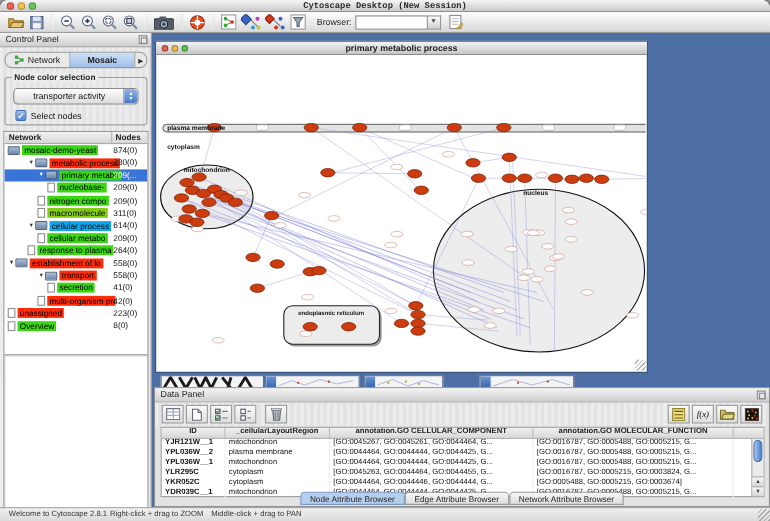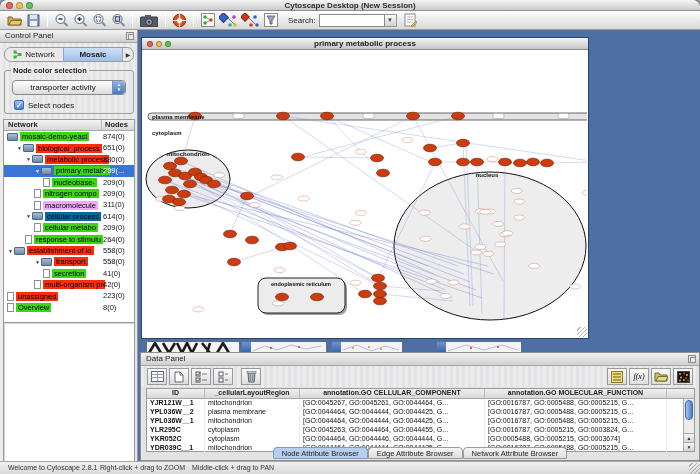--- a/index.html
+++ b/index.html
@@ -2,21 +2,21 @@
 <html><head>
 <meta charset="utf-8">
 <style>
   html,body{margin:0;padding:0;background:#9a9a9a;}
   *{box-sizing:border-box;}
   #app{position:relative;width:700px;height:474px;font-family:"Liberation Sans",sans-serif;
        background:#e6e6e6;overflow:hidden;outline:1px solid #6f6f6f;border-radius:7px 7px 0 0;}
   .tb-text{font-size:8px;color:#222;}
   
   #titlebar{position:absolute;left:0;top:0;width:700px;height:11px;
-    background:linear-gradient(#f5f5f5,#cbcbcb);border-bottom:1px solid #8f8f8f;border-radius:7px 7px 0 0;}
+    background:linear-gradient(#f5f5f5,#cbcbcb);border-bottom:1px solid #8f8f8f;border-radius:7px 7px 0 0;font-family:Liberation Mono, monospace;}
   .light{position:absolute;top:2px;width:7px;height:7px;border-radius:50%;border:1px solid rgba(0,0,0,.25);}
   #win-title{position:absolute;left:0;right:0;top:1px;text-align:center;font-size:8px;font-weight:bold;color:#2a2a2a;}
   
   #toolbar{position:absolute;left:0;top:11px;width:700px;height:19px;
     background:linear-gradient(#fefefe,#d8d8d8);border-bottom:1px solid #9c9c9c;
     display:flex;align-items:center;padding-left:5px;}
   .tbtn{width:19px;height:17px;display:flex;align-items:center;justify-content:center;flex:0 0 auto;}
   .tsep{width:1px;height:14px;background:#b3b3b3;border-right:1px solid #fff;margin:0 4px;flex:0 0 auto;}
   #search-input{width:66px;height:13px;border:1px solid #8a8a8a;background:#fff;font-size:8px;padding:0 2px;margin-left:3px;}
   #search-drop{width:12px;height:13px;border:1px solid #9a9a9a;border-left:none;background:linear-gradient(#fafafa,#d0d0d0);
@@ -213,21 +213,21 @@
           <circle cx="10" cy="12" r="1.8" fill="#d23a1a"></circle>
           <circle cx="16" cy="12" r="1.8" fill="#3a62c4"></circle>
         </svg>
       </div>
     <div class="tbtn">
         <svg width="14" height="14">
           <rect x="0.5" y="0.5" width="13" height="13" fill="#fff" stroke="#8a8a8a"></rect>
           <path d="M3,3 L11,3 L8,7.5 L8,11 L6,11 L6,7.5 Z" fill="#9aa7bb" stroke="#5a6a80"></path>
         </svg>
       </div>
-    <span class="tb-text" style="margin-left:8px">Search:</span>
+    <span class="tb-text" style="margin-left:8px">Browser:</span>
     <input id="search-input" value="" style="">
     <div id="search-drop">▼</div>
     <div class="tbtn" style="margin-left:4px">
         <svg width="13" height="14">
           <rect x="1" y="1" width="10" height="12" fill="#fdfdfd" stroke="#8a8a8a"></rect>
           <line x1="3" y1="4" x2="9" y2="4" stroke="#b8b8b8"></line>
           <line x1="3" y1="6.5" x2="9" y2="6.5" stroke="#b8b8b8"></line>
           <line x1="3" y1="9" x2="9" y2="9" stroke="#b8b8b8"></line>
           <path d="M7,13 L12,8 L13,9.5 L8.5,13.5 Z" fill="#e8c34a" stroke="#8a6b1f" stroke-width="0.6"></path>
         </svg>
@@ -273,26 +273,20 @@
       <div id="tree-head">
         <span class="c1">Network</span>
         <span class="c2">Nodes</span>
       </div>
       <div id="tree-rows">
           <div class="trow" style="padding-left: 3px;">
             <span class="fico folder-ico"></span>
             <span class="chip" style="background: rgb(59, 214, 17); max-width: 89px;">mosaic-demo-yeast</span>
             <span class="tcount">874(0)</span>
           </div>
-          <div class="trow" style="padding-left: 12px;">
-            <span class="tri">▼</span>
-            <span class="fico folder-ico"></span>
-            <span class="chip" style="background: rgb(251, 45, 10); max-width: 80px;">biological_process</span>
-            <span class="tcount">651(0)</span>
-          </div>
           <div class="trow" style="padding-left: 21px;">
             <span class="tri">▼</span>
             <span class="fico folder-ico"></span>
             <span class="chip" style="background: rgb(251, 45, 10); max-width: 71px;">metabolic process</span>
             <span class="tcount">280(0)</span>
           </div>
           <div class="trow sel" style="padding-left: 30px;">
             <span class="tri">▼</span>
             <span class="fico folder-ico"></span>
             <span class="chip" style="background: rgb(59, 214, 17); max-width: 62px;">primary metabo</span>
@@ -303,37 +297,37 @@
             <span class="chip" style="background: rgb(59, 214, 17); max-width: 53px;">nucleobase-</span>
             <span class="tcount">209(0)</span>
           </div>
           <div class="trow" style="padding-left: 30px;">
             <span class="fico file-ico"></span>
             <span class="chip" style="background: rgb(59, 214, 17); max-width: 62px;">nitrogen compo</span>
             <span class="tcount">209(0)</span>
           </div>
           <div class="trow" style="padding-left: 30px;">
             <span class="fico file-ico"></span>
-            <span class="chip" style="background: #f0abfc; max-width: 62px;">macromolecule</span>
+            <span class="chip" style="background: #84cc16; max-width: 62px;">macromolecule</span>
             <span class="tcount">311(0)</span>
           </div>
           <div class="trow" style="padding-left: 21px;">
             <span class="tri">▼</span>
             <span class="fico folder-ico"></span>
-            <span class="chip" style="background: #0369a1; max-width: 71px;">cellular process</span>
+            <span class="chip" style="background: #0ea5e9; max-width: 71px;">cellular process</span>
             <span class="tcount">614(0)</span>
           </div>
           <div class="trow" style="padding-left: 30px; text-align: right;">
             <span class="fico file-ico"></span>
             <span class="chip" style="background: rgb(59, 214, 17); max-width: 62px;">cellular metabo</span>
             <span class="tcount">209(0)</span>
           </div>
           <div class="trow" style="padding-left: 21px;">
             <span class="fico file-ico"></span>
-            <span class="chip" style="background: rgb(59, 214, 17); max-width: 71px;">response to stimulu</span>
+            <span class="chip" style="background: rgb(59, 214, 17); max-width: 71px;">response to plasma</span>
             <span class="tcount">264(0)</span>
           </div>
           <div class="trow" style="padding-left: 3px;">
             <span class="tri">▼</span>
             <span class="fico folder-ico"></span>
             <span class="chip" style="background: rgb(251, 45, 10); max-width: 71px;">establishment of lo</span>
             <span class="tcount">558(0)</span>
           </div>
           <div class="trow" style="padding-left: 30px;">
             <span class="tri">▼</span>

